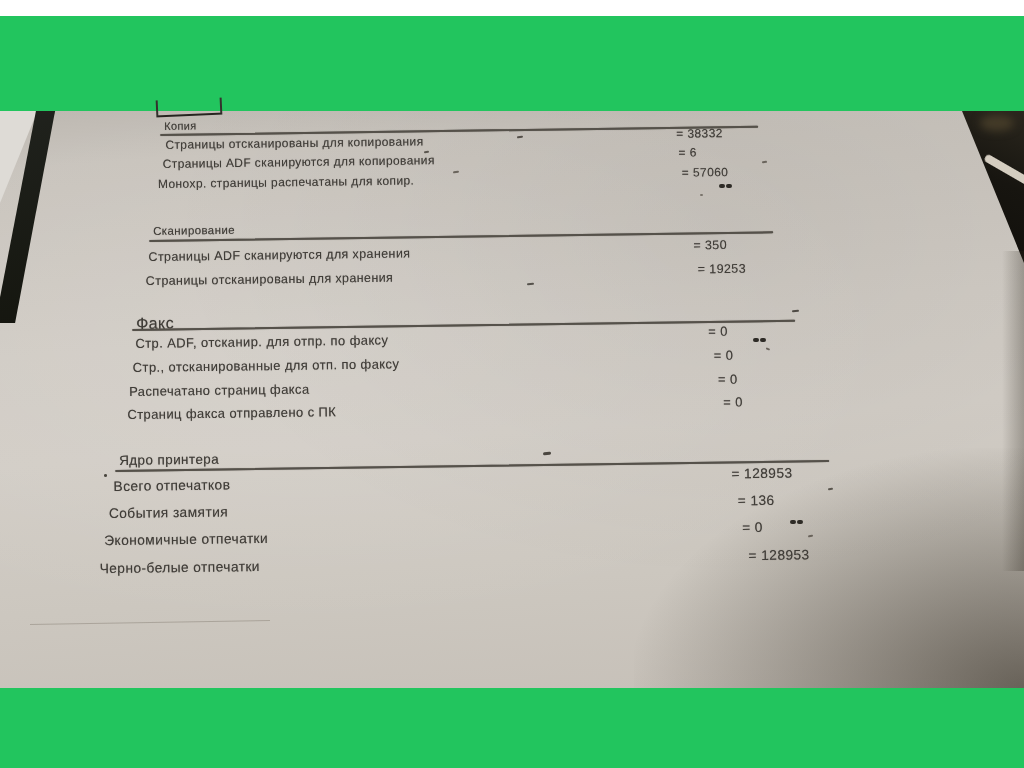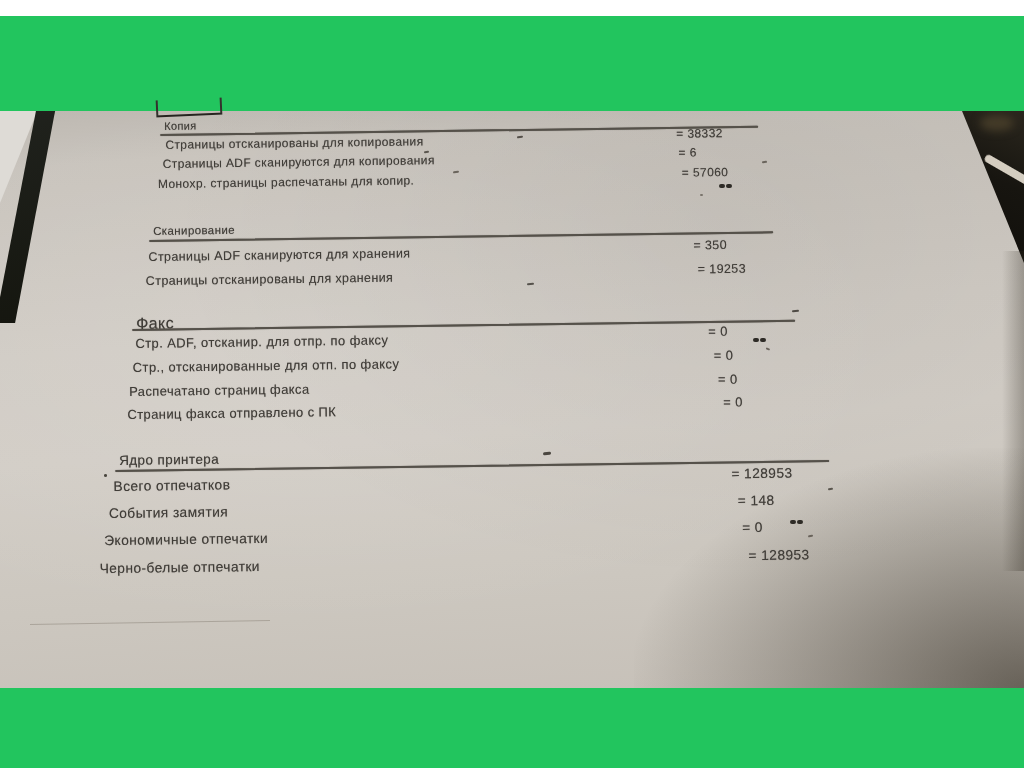--- a/index.html
+++ b/index.html
@@ -126,21 +126,21 @@
 
     <div class="section" style="left:115px;top:342px;font-size:13.8px;">
       <div class="sec-head" style="font-size:13.5px;">Ядро принтера</div>
       <div class="sec-line" style="top:17px;width:714px;"></div>
       <div class="row" style="top:26px;">
         <span class="label" style="margin-left:-2px;">Всего отпечатков</span>
         <span class="value" style="left:616px;">= 128953</span>
       </div>
       <div class="row" style="top:53px;">
         <span class="label" style="margin-left:-7px;">События замятия</span>
-        <span class="value" style="left:622px;">= 148</span>
+        <span class="value" style="left:622px;">= 136</span>
       </div>
       <div class="row" style="top:80px;">
         <span class="label" style="margin-left:-12px;">Экономичные отпечатки</span>
         <span class="value" style="left:626px;">= 0</span>
       </div>
       <div class="row" style="top:108px;">
         <span class="label" style="margin-left:-17px;">Черно-белые отпечатки</span>
         <span class="value" style="left:632px;">= 128953</span>
       </div>
     </div>

